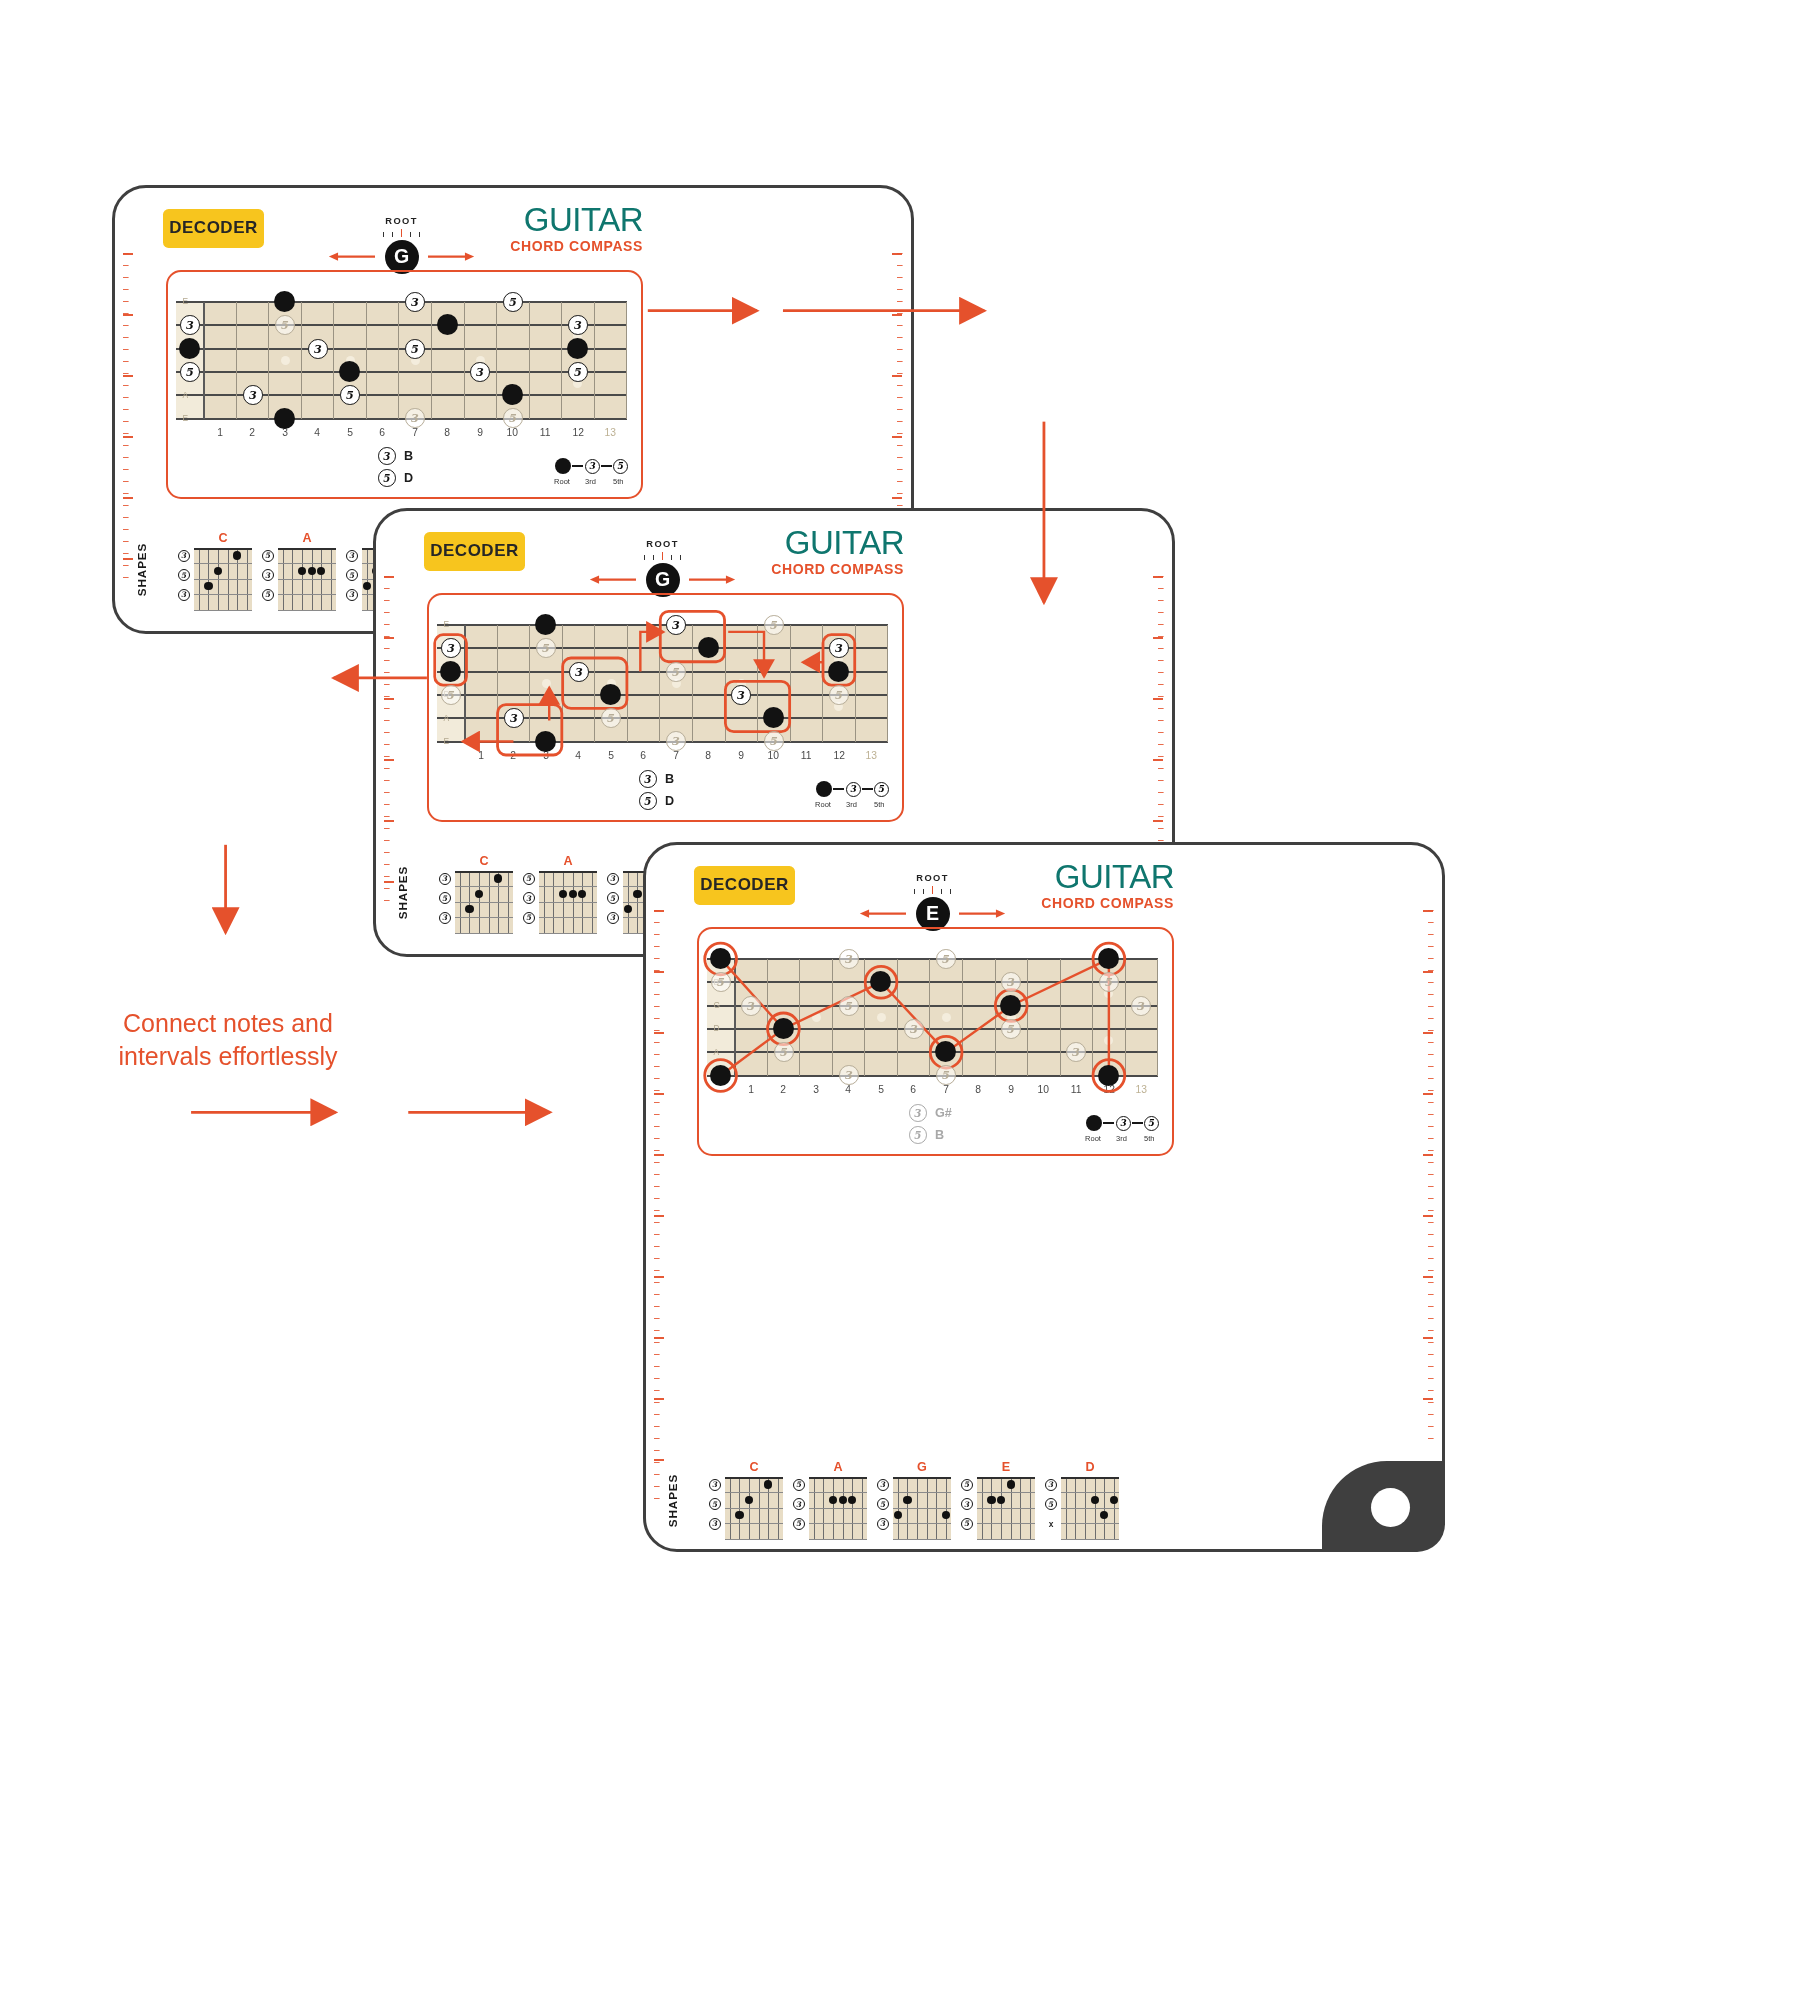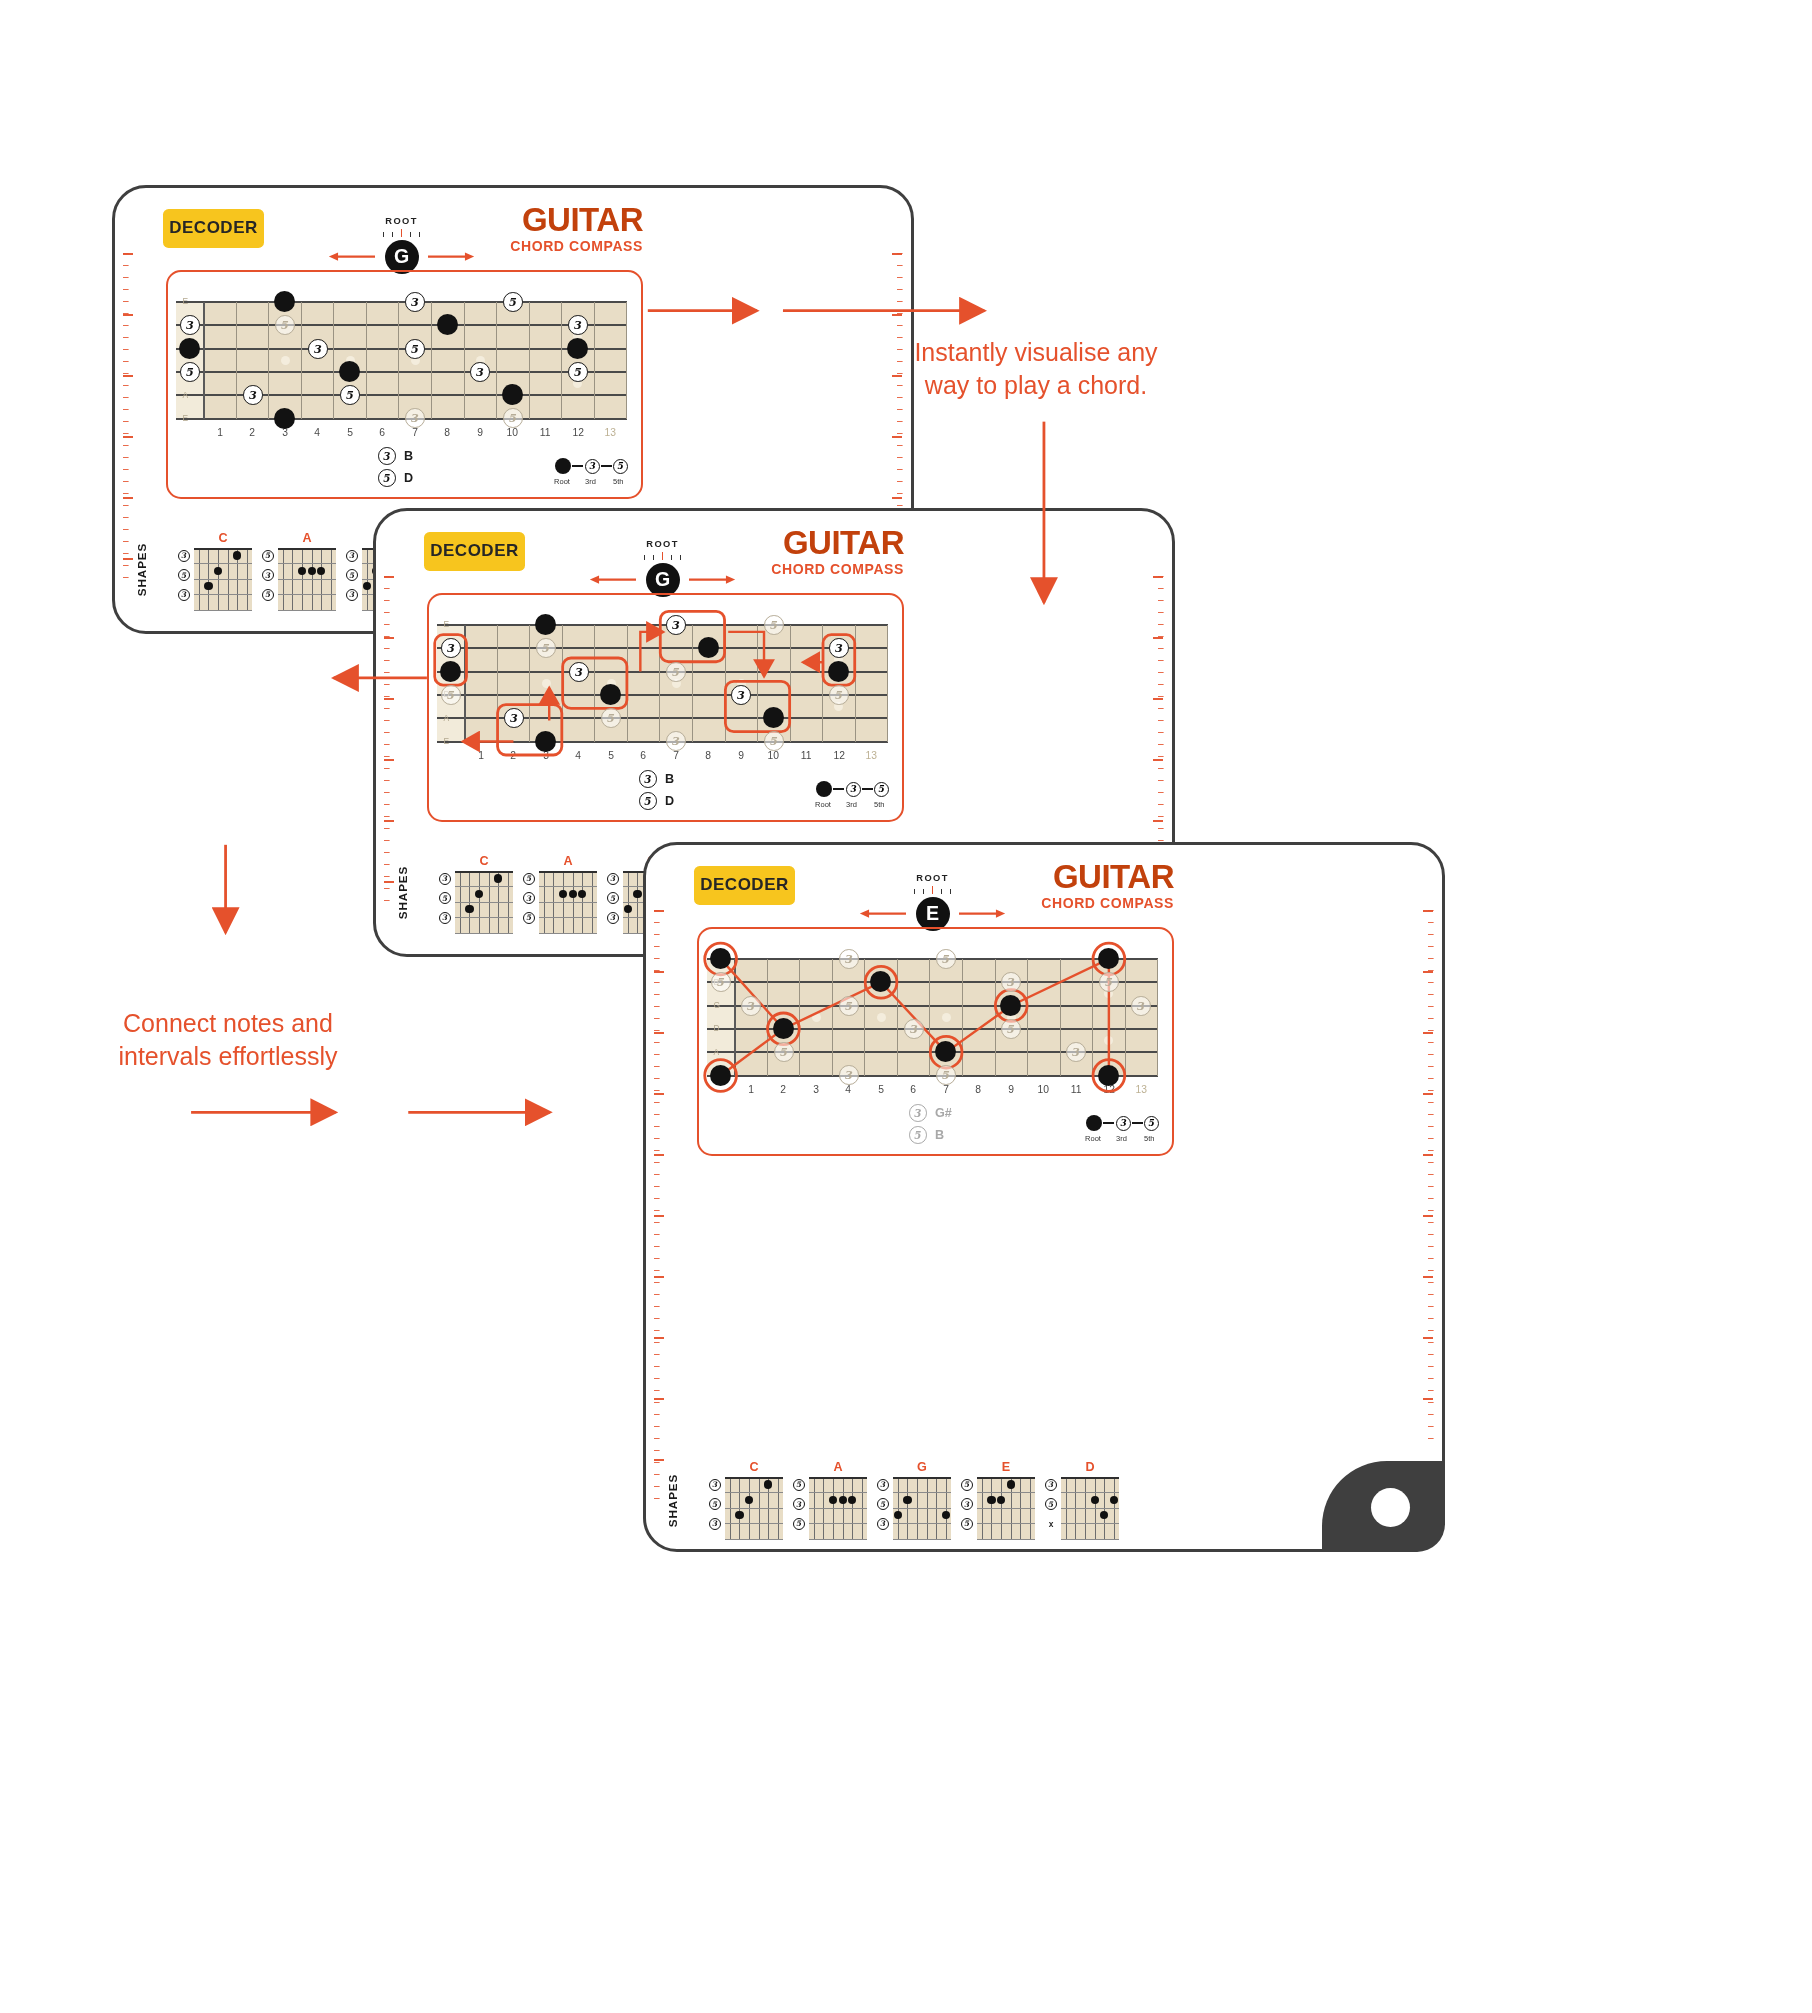--- a/index.html
+++ b/index.html
@@ -23,21 +23,21 @@
     background-size:5.6px 100%, 10.3px 100%;background-repeat:no-repeat;}
   .ruler-l{left:8.4px;}
   .ruler-r{right:8.4px;background-position:right top, right top;}
   .card-3 .ruler-r{bottom:107px;}
 
   .badge{position:absolute;left:48px;top:20.5px;width:101px;height:39px;background:var(--yellow);
     border-radius:5.6px;display:flex;align-items:center;justify-content:center;
     font-weight:bold;font-size:17px;color:#262626;letter-spacing:0.5px;}
 
   .title-block{position:absolute;left:51px;top:15px;width:477px;text-align:right;}
-  .t1{font-size:33px;font-weight:700;letter-spacing:-0.5px;color:#c2410c;line-height:1;}
+  .t1{font-size:33px;font-weight:400;letter-spacing:-0.5px;color:#0f766e;line-height:1;}
   .t2{font-size:14px;font-weight:bold;color:var(--accent);letter-spacing:0.6px;margin-top:1.9px;}
 
   .root-group{position:absolute;left:212px;top:28px;width:149px;text-align:center;}
   .root-label{font-size:9.3px;font-weight:bold;letter-spacing:1.4px;color:#222;}
   .ticks{display:flex;justify-content:center;gap:7.5px;height:8.4px;margin-top:2.8px;align-items:flex-end;}
   .ticks span{width:1.4px;height:5.6px;background:#333;display:inline-block;}
   .ticks span.mid{height:8.4px;background:var(--accent);}
   .root-row{position:relative;height:37px;margin-top:0.9px;display:flex;align-items:center;justify-content:center;}
   .root-circle{width:34px;height:34px;border-radius:50%;background:#111;color:#fff;
     display:flex;align-items:center;justify-content:center;font-size:19.6px;font-weight:800;}
@@ -921,22 +921,20 @@
             <div class="sdot" style="left: 49px; top: 19px;"></div>
             <div class="sdot" style="left: 39px; top: 34px;"></div>
           </div>
         </div>
       </div>
 <div class="corner">
         <div class="hole"></div>
       </div>
     </div>
 
-  <div class="ann" id="ann-visualise">Instantly visualise any
-way to play a chord.</div>
   <div class="ann" id="ann-connect">Connect notes and
 intervals effortlessly</div>
 
   <svg class="flow" viewBox="0 0 1944 2160" width="1812" height="2014">
     <defs>
       <marker id="flowah" markerWidth="10" markerHeight="10" refX="9" refY="5" orient="auto">
         <path d="M0,0 L10,5 L0,10 z" fill="#E5512C"></path>
       </marker>
     </defs>
     <line x1="695" y1="333" x2="812" y2="333" marker-end="url(#flowah)"></line>

